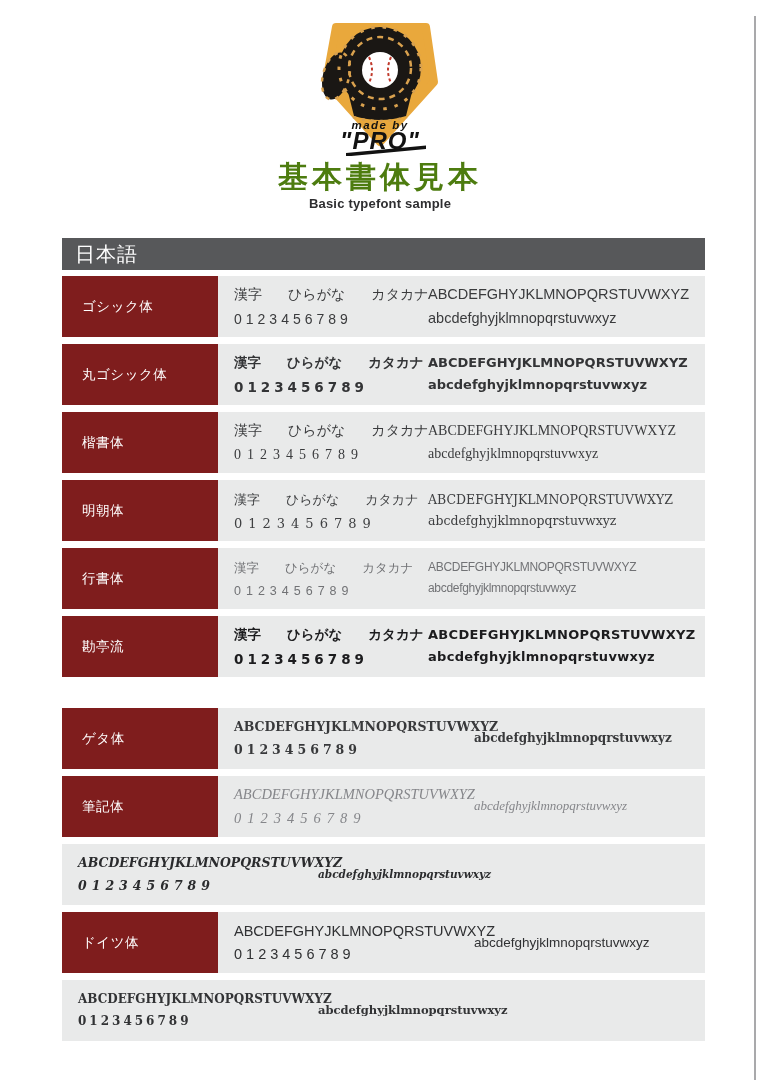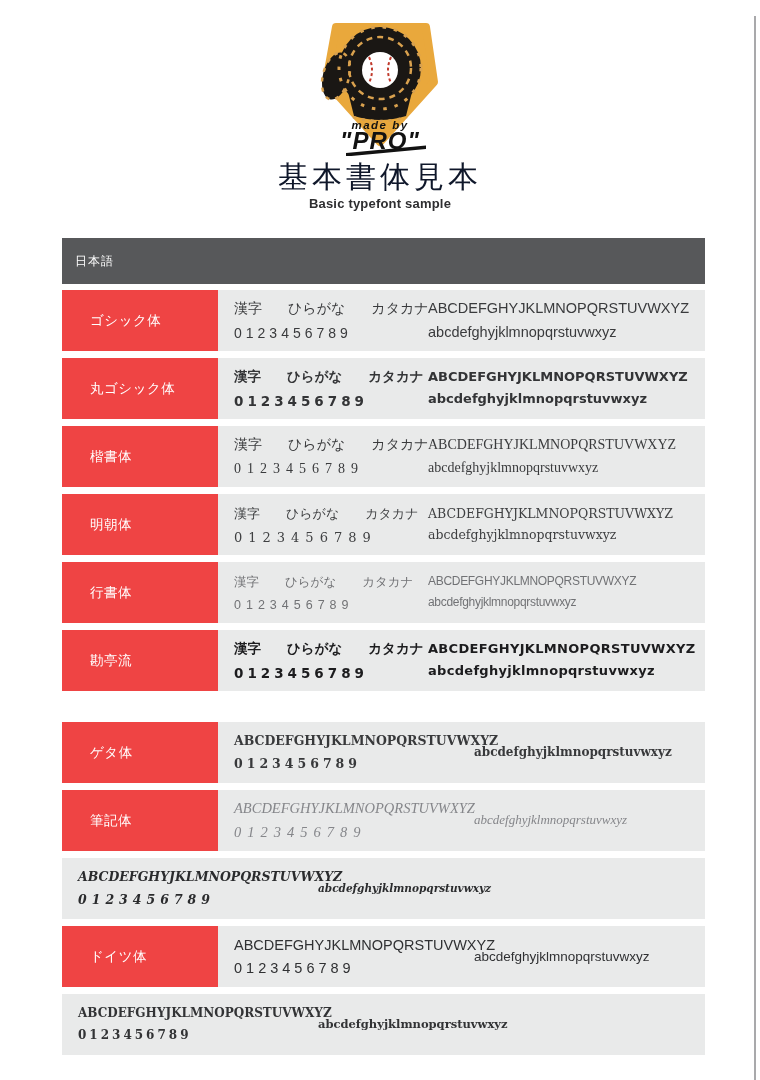--- a/index.html
+++ b/index.html
@@ -4,31 +4,31 @@
 <style>
   * { margin:0; padding:0; box-sizing:border-box; }
   html,body { background:#ffffff; }
   body { font-family:"Liberation Sans", sans-serif; }
   .page { position:relative; width:760px; height:1080px; background:#fff; overflow:hidden; margin:16px auto; }
   .edge-line { position:absolute; top:0; bottom:0; right:4px; width:2px; background:#a9a9ab; }
 
   
   .masthead { text-align:center; padding-top:6px; }
   .logo { display:block; margin:0 auto; }
-  .page-title { font-size:30px; font-weight:400; letter-spacing:4px; color:#0f172a; line-height:1.1; margin-top:4px; }
+  .page-title { font-size:30px; font-weight:700; letter-spacing:4px; color:#4d7c0f; line-height:1.1; margin-top:4px; }
   .page-subtitle { font-size:13px; font-weight:bold; color:#2e2e30; margin-top:3px; letter-spacing:0.2px; }
 
   
   main { padding:27px 55px 0 62px; }
   .section { margin-bottom:31px; }
-  .section-bar { height:46px; background:#57585a; color:#fff; display:flex; align-items:center;
-                 padding-left:13px; font-size:12px; letter-spacing:1px; margin-bottom:6px; }
+  .section-bar { height:32px; background:#57585a; color:#fff; display:flex; align-items:center;
+                 padding-left:13px; font-size:20px; letter-spacing:1px; margin-bottom:6px; }
   .row { display:flex; height:61px; margin-bottom:7px; }
-  .row-label { width:156px; flex:0 0 156px; background:#ef4444; color:#fff; font-size:13.5px;
-               display:flex; align-items:center; padding-left:28px; letter-spacing:0.5px;text-align:right; }
+  .row-label { width:156px; flex:0 0 156px; background:#7f1d1d; color:#fff; font-size:13.5px;
+               display:flex; align-items:center; padding-left:20px; letter-spacing:0.5px;text-align:right; }
   .row-content { flex:1; background:#e9eaea; display:flex; align-items:center; padding-left:16px; color:#3a3b3d; }
   .col { display:flex; flex-direction:column; justify-content:center; gap:7px; }
   .col-1 { width:194px; flex:0 0 194px; }
   .col-1-en { width:240px; flex:0 0 240px; }
   .col-2 { flex:1; }
   .jp-line { display:flex; gap:26px; white-space:nowrap; }
   .digits { letter-spacing:4px; white-space:nowrap; }
   .alpha { white-space:nowrap; line-height:1.15; }
 
   

